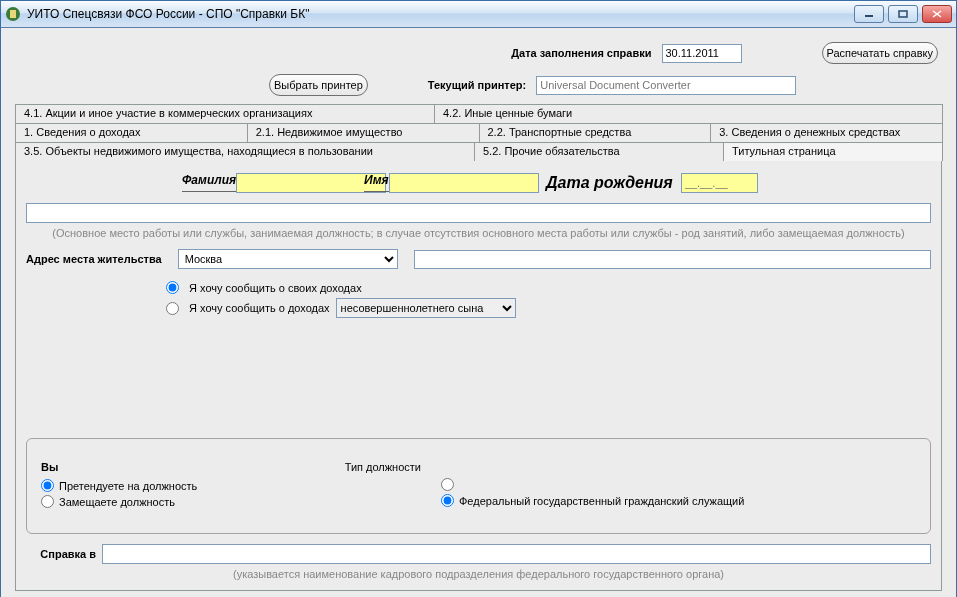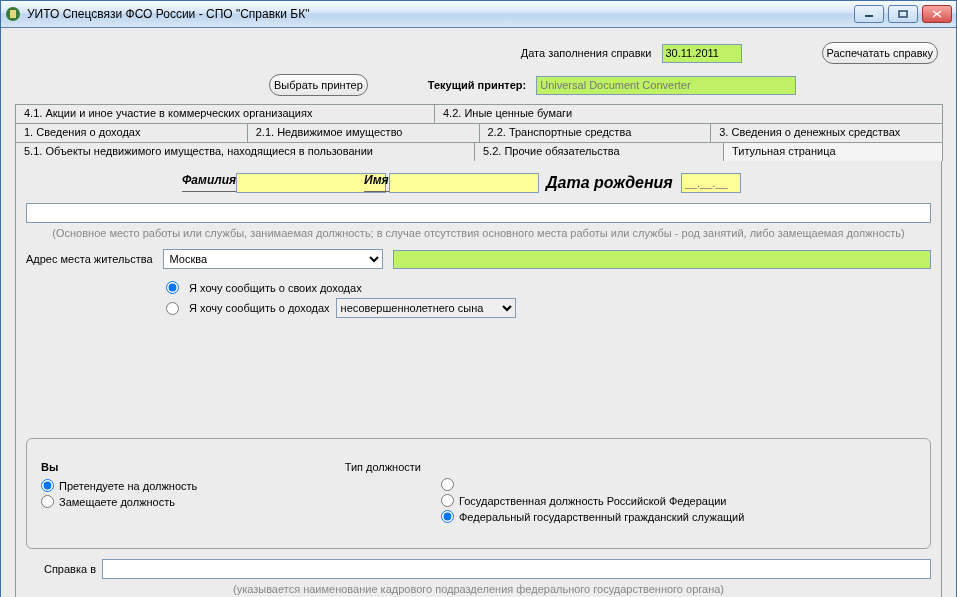--- a/index.html
+++ b/index.html
@@ -54,24 +54,24 @@
   display: flex;
   flex-direction: column;
 }
 .toprow {
   display: flex;
   align-items: center;
   gap: 10px;
   padding: 8px 10px 6px 10px;
 }
 .toprow .spacer { flex: 1; }
-.label { font-size: 11px; }
+.label { font-size: 11px; font-weight: bold; }
 .textbox, .combo, .datebox {
   border: 1px solid #7f9db9;
-  background: #bef264;
+  background: #ffffff;
   height: 19px;
   font-size: 11px;
   padding: 1px 3px;
 }
 .textbox.readonly { color: #777; }
 .btn {
   border: 1px solid #707070;
   background: linear-gradient(to bottom, #fdfdfd, #e7e7e7);
   border-radius: 11px;
   height: 22px;
@@ -130,42 +130,42 @@
   background: #ffff99;
   border: 1px solid #7f9db9;
   height: 20px;
   font-size: 11px;
   padding: 1px 3px;
 }
 .dob-label { font-weight: bold; font-style: italic; font-size: 16px; }
 .dob-input {
   background: #ffff99;
   border: 1px solid #7f9db9;
-  height: 20px; width: 60px;
+  height: 20px; width: 77px;
   font-size: 11px; padding: 1px 3px;
   color: #999;
 }
 .full-input {
   width: 100%;
   border: 1px solid #7f9db9;
   background: #fff;
   height: 20px;
   font-size: 11px;
   padding: 1px 3px;
 }
 .hint {
   color: #888;
   font-size: 11px;
   text-align: center;
   margin: 4px 0 10px 0;
 }
 .addr-row {
   display: flex;
   align-items: center;
-  gap: 10px;
+  gap: 16px;
   margin-bottom: 12px;
 }
 .combo-wrap {
   position: relative;
   display: inline-flex;
 }
 .combo-wrap select {
   border: 1px solid #7f9db9;
   background: #fff;
   height: 20px;
@@ -258,21 +258,21 @@
         <div class="tab" style="flex:0 0 420px">4.1. Акции и иное участие в коммерческих организациях</div>
         <div class="tab">4.2. Иные ценные бумаги</div>
       </div>
       <div class="tab-row">
         <div class="tab">1. Сведения о доходах</div>
         <div class="tab">2.1. Недвижимое имущество</div>
         <div class="tab">2.2. Транспортные средства</div>
         <div class="tab">3. Сведения о денежных средствах</div>
       </div>
       <div class="tab-row">
-        <div class="tab" style="flex:0 0 460px">5.1. Объекты недвижимого имущества, находящиеся в пользовании</div>
+        <div class="tab" style="flex:0 0 460px">3.5. Объекты недвижимого имущества, находящиеся в пользовании</div>
         <div class="tab" style="flex:0 0 250px">5.2. Прочие обязательства</div>
         <div class="tab active">Титульная страница</div>
       </div>
 
       <div class="tab-panel">
         <div class="name-row">
           <div style="width:140px"></div>
           <div class="name-col" style="width:170px">
             <span class="lbl">Фамилия</span>
             <input class="yellow-input" style="">
@@ -326,24 +326,20 @@
           </div>
           <div class="sub-col" style="flex:0 0 120px;text-align:right">
             <div class="sub-head">Тип должности</div>
           </div>
           <div class="sub-col">
             <div style="height:14px"></div>
             <label class="radio-line">
                 <input type="radio" name="pt" style="">
               </label>
             <label class="radio-line">
-                <input type="radio" name="pt" style="">
-                <span>Государственная должность Российской Федерации</span>
-              </label>
-            <label class="radio-line">
                 <input type="radio" name="pt" checked="" style="">
                 <span>Федеральный государственный гражданский служащий</span>
               </label>
           </div>
         </div>
 
         <div class="spravka-row">
           <span class="label" style="width:70px;text-align:right">Справка в</span>
           <input class="full-input" style="flex: 1 1 0%;">
         </div>

